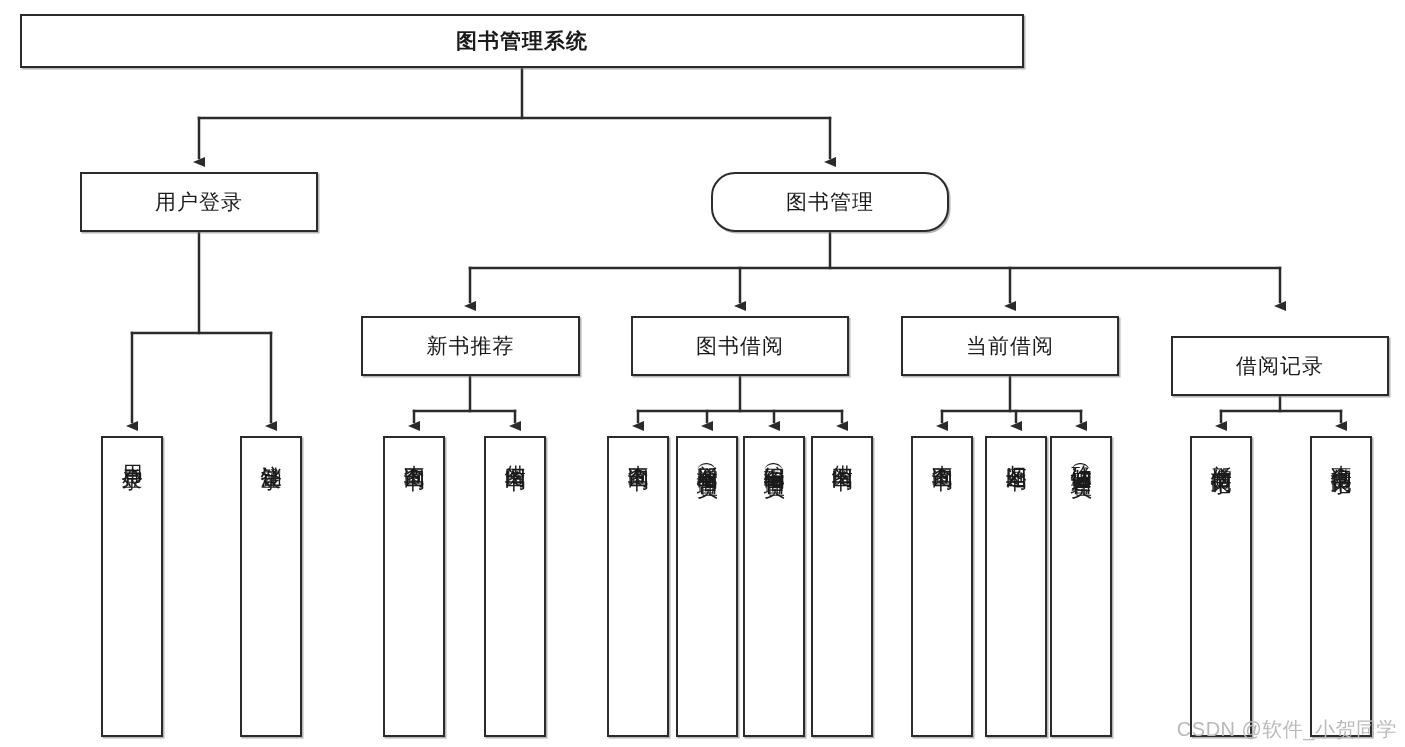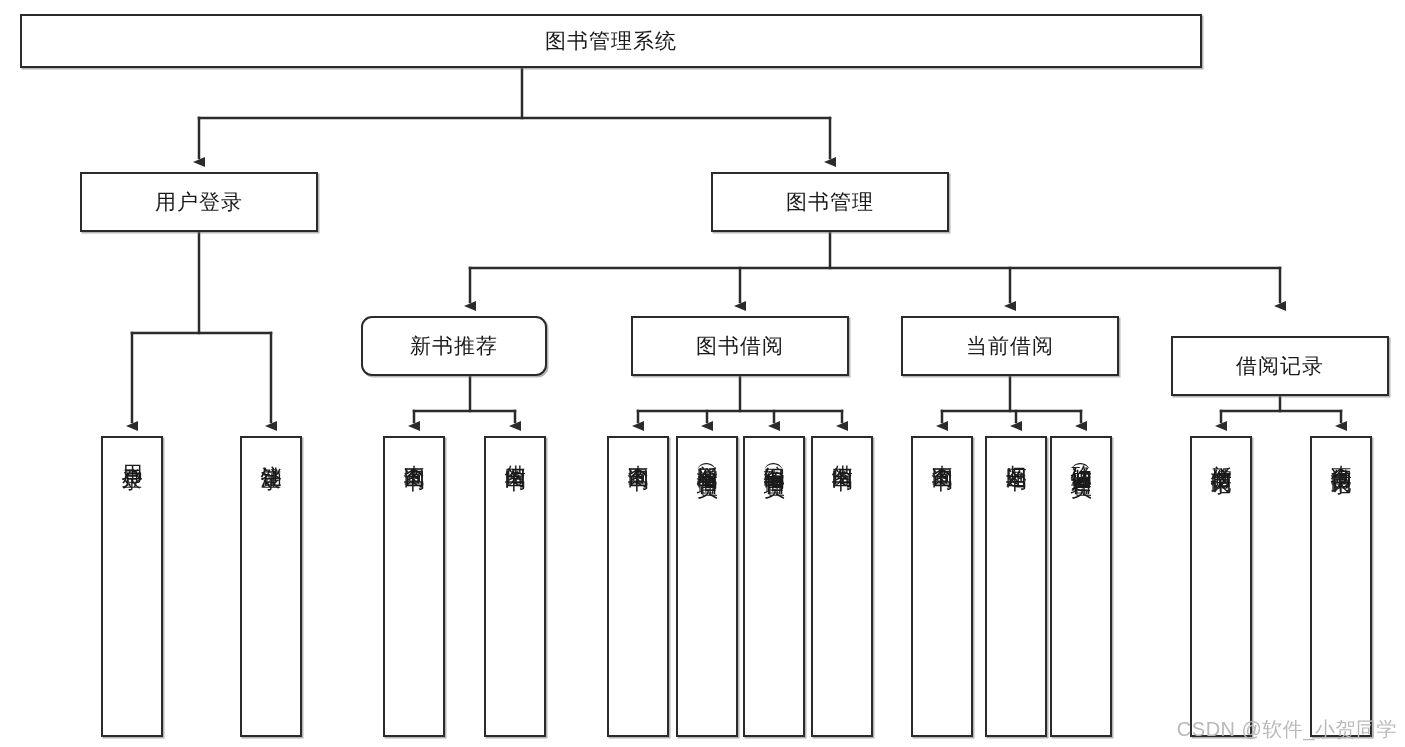--- a/index.html
+++ b/index.html
@@ -118,32 +118,32 @@
       <path d="M 1016 411 L 1016 422" marker-end="url(#arrow)"></path>
       <path d="M 1081 411 L 1081 422" marker-end="url(#arrow)"></path>
 
       <path d="M 1280 376 L 1280 411"></path>
       <path d="M 1221 411 L 1341 411"></path>
       <path d="M 1221 411 L 1221 422" marker-end="url(#arrow)"></path>
       <path d="M 1341 411 L 1341 422" marker-end="url(#arrow)"></path>
     </g>
   </svg>
 
-  <div class="node h" style="left:20px;top:14px;width:1182px;height:54px;">
+  <div class="node h" style="left:20px;top:14px;width:1004px;height:54px;font-weight:bold;">
     <span>图书管理系统</span>
   </div>
 
   <div class="node h" style="left:80px;top:172px;width:238px;height:60px;">
     <span>用户登录</span>
   </div>
-  <div class="node h" style="left:711px;top:172px;width:238px;height:60px;">
+  <div class="node h" style="left:711px;top:172px;width:238px;height:60px;border-radius:24px;">
     <span>图书管理</span>
   </div>
 
-  <div class="node h" style="left:361px;top:316px;width:186px;height:60px;border-radius:11px;">
+  <div class="node h" style="left:361px;top:316px;width:219px;height:60px;">
     <span>新书推荐</span>
   </div>
   <div class="node h" style="left:901px;top:316px;width:218px;height:60px;">
     <span>当前借阅</span>
   </div>
   <div class="node h" style="left:631px;top:316px;width:218px;height:60px;">
     <span>图书借阅</span>
   </div>
   <div class="node h" style="left:1171px;top:336px;width:218px;height:60px;">
     <span>借阅记录</span>

